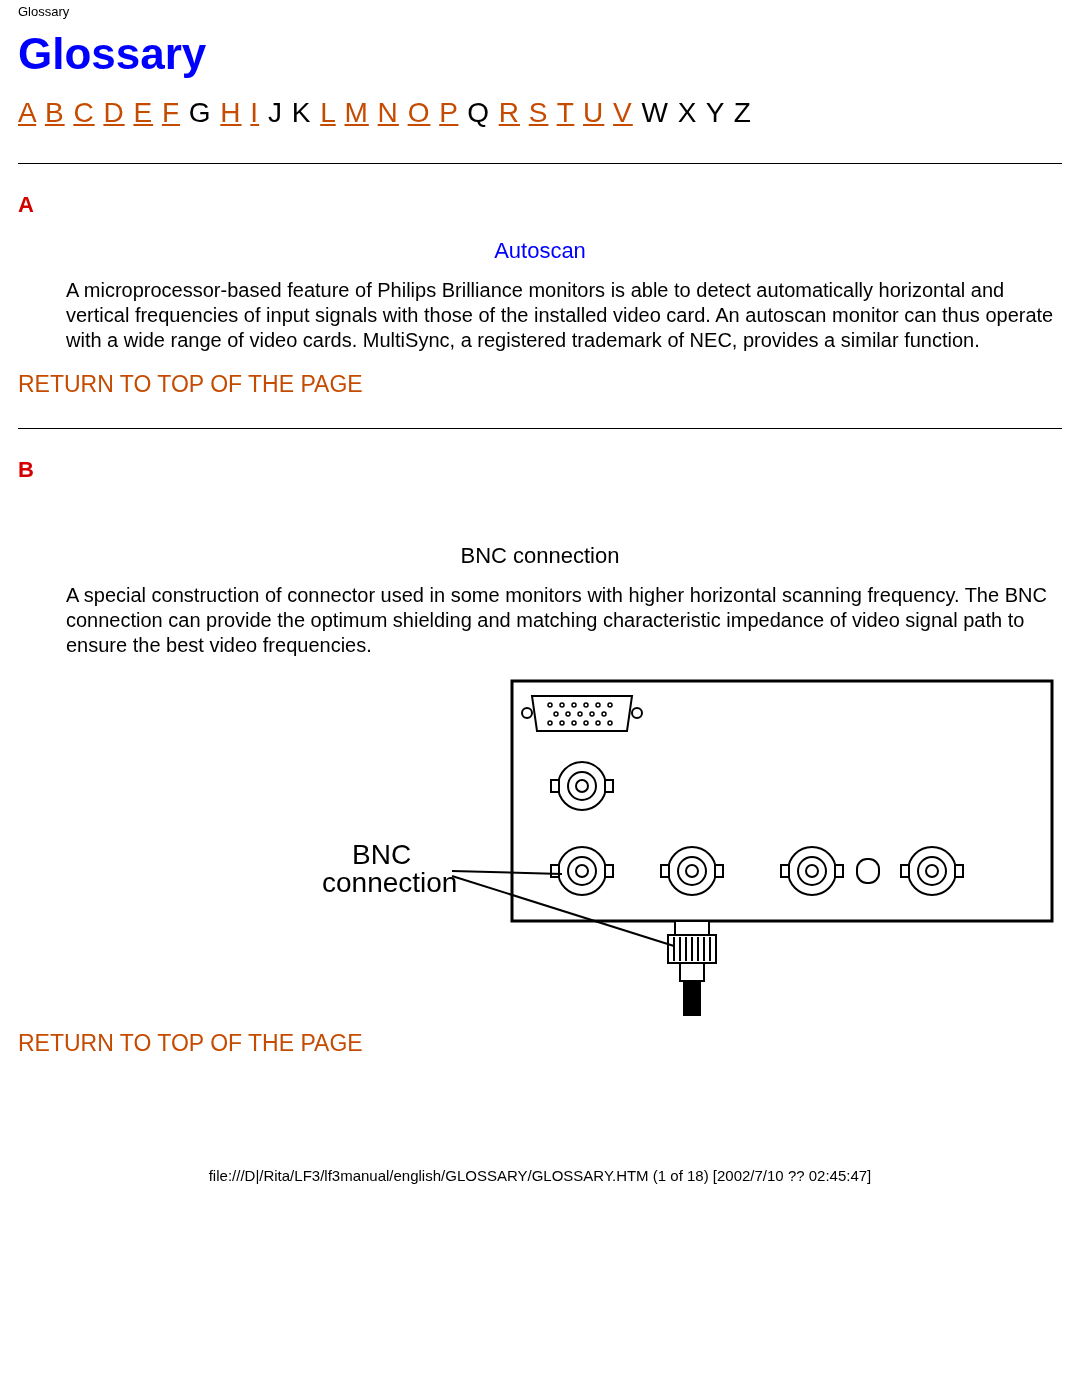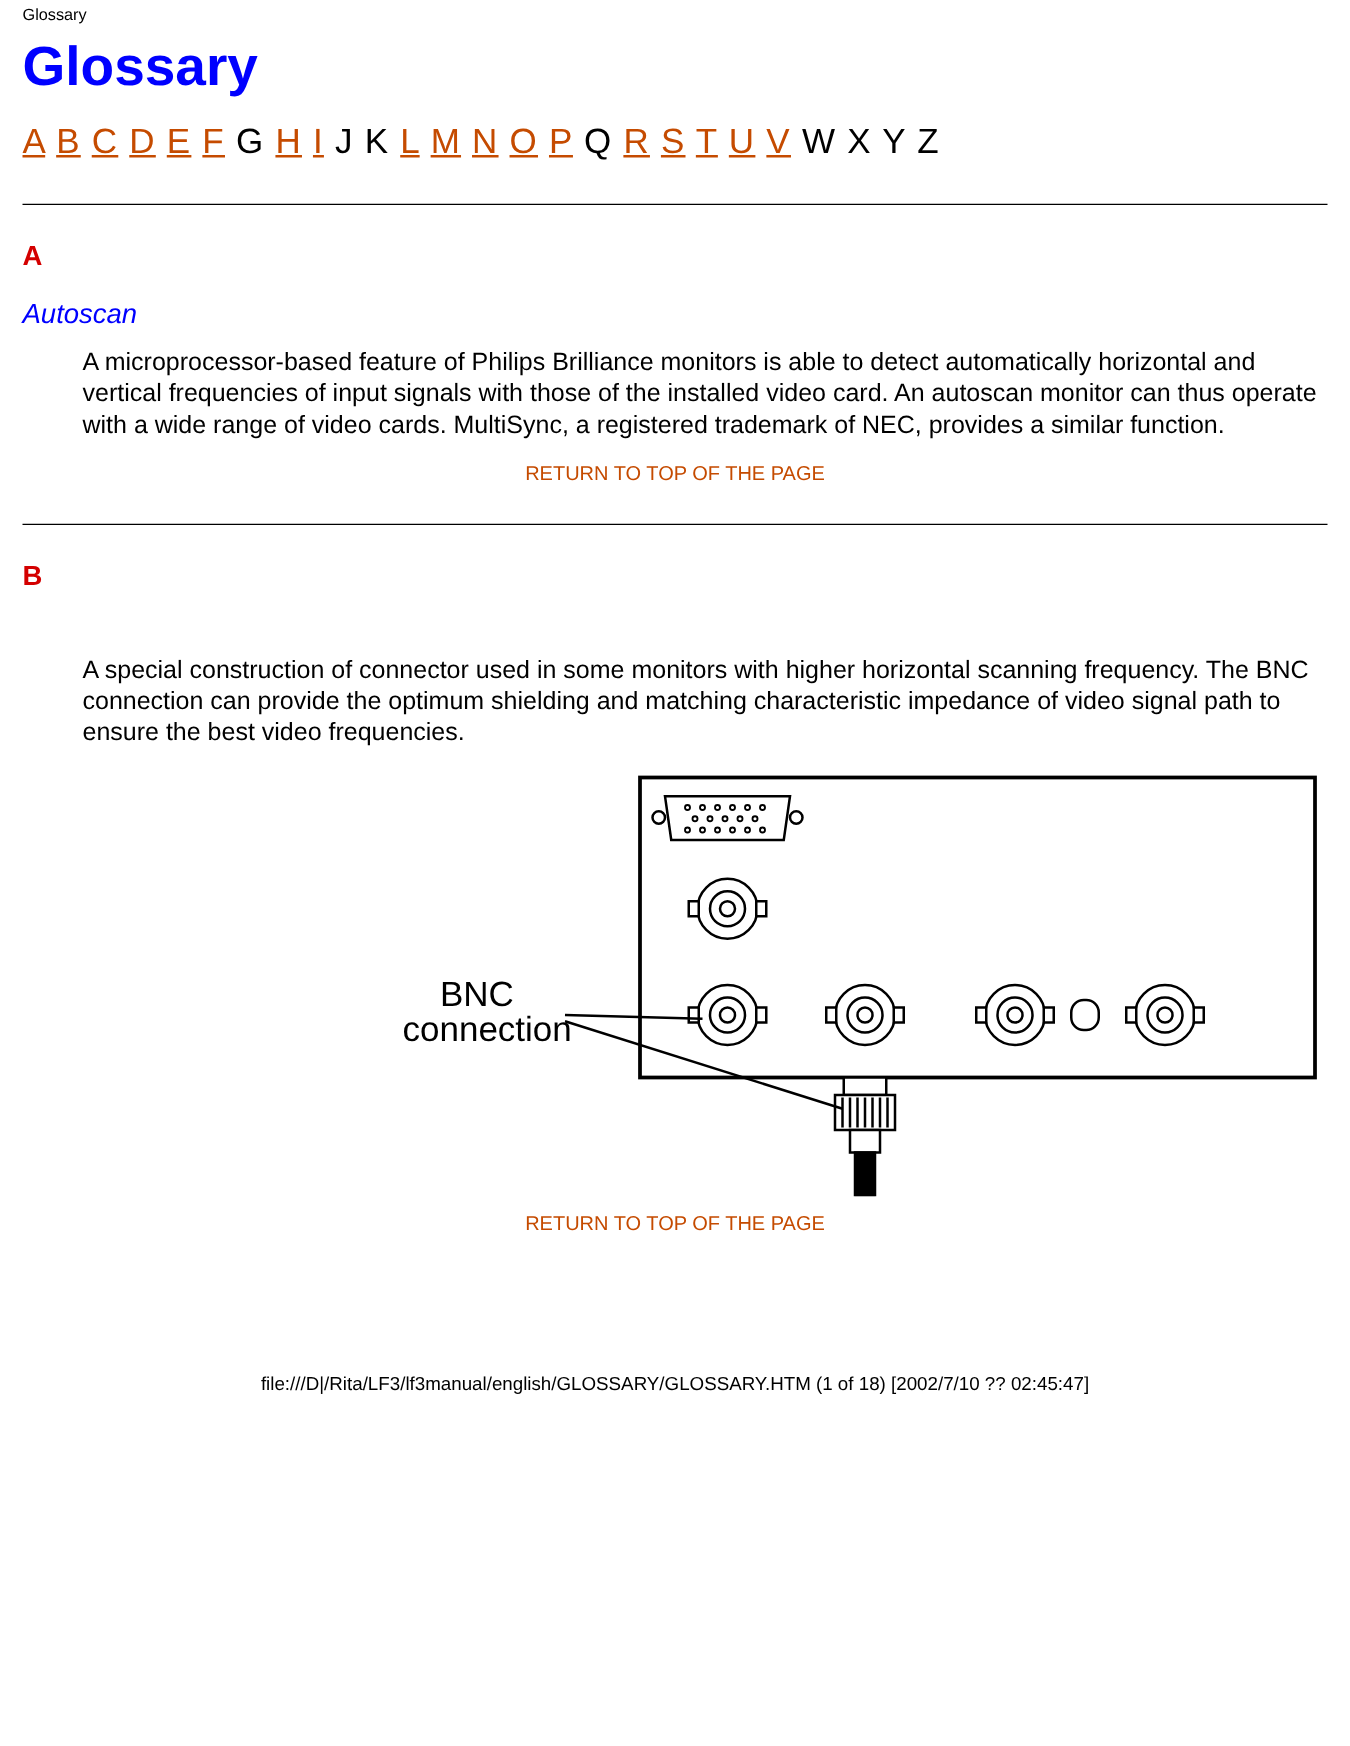--- a/index.html
+++ b/index.html
@@ -40,35 +40,34 @@
     border-top: 1px solid #000;
     margin: 12px 0 28px 0;
   }
   .section-letter {
     color: #d40000;
     font-weight: bold;
     font-size: 22px;
     margin-bottom: 20px;
   }
   .term-title {
-    font-style: italic;
     font-size: 22px;
     margin: 10px 0 14px 0;
+    text-align: center;
   }
   .term-title.blue { color: #0000ff; }
   .body-text {
     font-size: 20px;
     line-height: 1.25;
     margin-bottom: 18px;
     margin-left: 48px;
   }
   .return-link {
-    text-align: center;
     color: #c54b00;
-    font-size: 16px;
+    font-size: 23px;
     margin: 10px 0 30px 0;
   }
   .figure {
     display: flex;
     justify-content: flex-end;
     margin: 10px 0 14px 0;
   }
   .panel-svg {
     width: 760px;
     height: 340px;
@@ -108,20 +107,21 @@
   <div class="return-link">RETURN TO TOP OF THE PAGE</div>
 
   <hr>
 
   <div class="section-letter">B</div>
 
 
 
   <div class="spacer-lg"></div>
 
+  <div class="term-title">BNC connection</div>
 
   <div class="body-text">A special construction of connector used in some monitors with higher horizontal scanning frequency. The BNC connection can provide the optimum shielding and matching characteristic impedance of video signal path to ensure the best video frequencies.</div>
 
   <div class="figure">
     <svg class="panel-svg" viewBox="0 0 760 340">
 
       <rect x="210" y="5" width="540" height="240" fill="#fff" stroke="#000" stroke-width="3"></rect>
 
       <g stroke="#000" stroke-width="2" fill="#fff">
         <path d="M 230 20 L 330 20 L 325 55 L 235 55 Z"></path>

